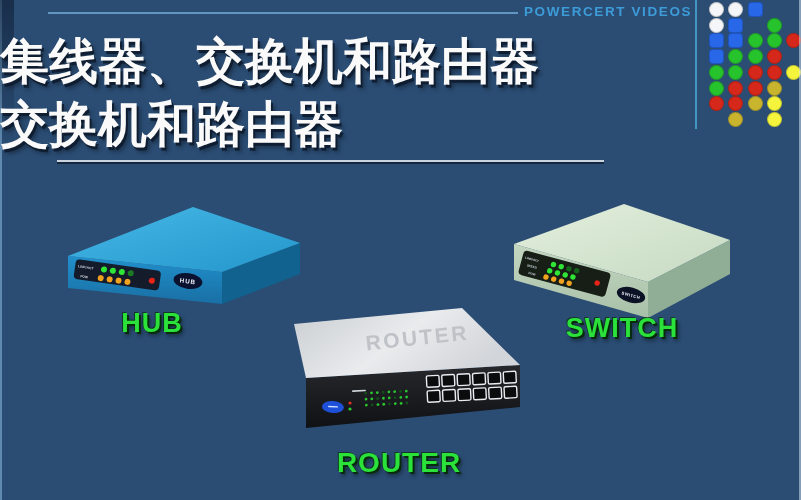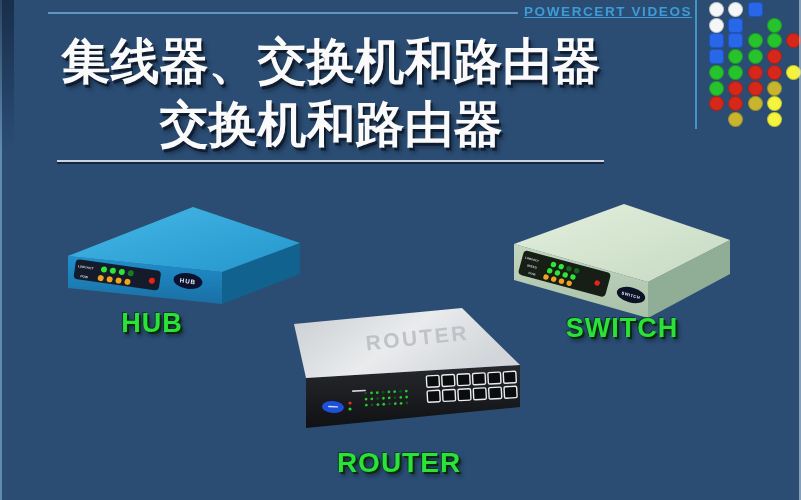--- a/index.html
+++ b/index.html
@@ -9,39 +9,38 @@
     font-family:"Liberation Sans", sans-serif;
   }
   .abs{position:absolute;}
 
   
   #header-line{left:48px;top:12px;width:470px;height:2px;background:#69a4d0;opacity:.85;}
   #watermark{
     left:524px;top:4px;width:180px;height:18px;
     color:#3d9bd8;font-size:13.5px;font-weight:bold;letter-spacing:1.6px;
     white-space:nowrap;
-    text-decoration:underline;
   }
   #vert-line{left:695px;top:0;width:2px;height:129px;background:#4aa8d8;opacity:.8;}
 
   
   #dots-grid{left:700px;top:0;width:100px;height:130px;}
   .dot{position:absolute;width:15px;height:15px;border-radius:50%;
        border:1px solid rgba(0,0,0,.18);box-sizing:border-box;}
   .dot.sq{border-radius:4px;}
 
   
   #edge-left{left:0;top:0;bottom:0;width:2px;background:rgba(140,190,225,.55);}
   #edge-right{right:0;top:0;bottom:0;width:2px;background:rgba(225,238,250,.5);}
   #corner-dark{left:0;top:0;width:14px;height:150px;
     background:linear-gradient(180deg,rgba(12,26,48,.6),rgba(12,26,48,0));}
 
   
   #title{
-    left:0;top:30px;width:662px;text-align:center;
+    left:0;top:30px;width:662px;text-align:left;
     color:#fafafa;font-size:49px;font-weight:900;line-height:63px;
     text-shadow:2px 3px 0 rgba(13,27,46,.9), 4px 5px 4px rgba(0,0,0,.35);
   }
   #title-underline{
     left:57px;top:160px;width:547px;height:4px;
     background:linear-gradient(#c9d4e0 0 45%, #14273f 55% 100%);
   }
 
   
   .device-label{

